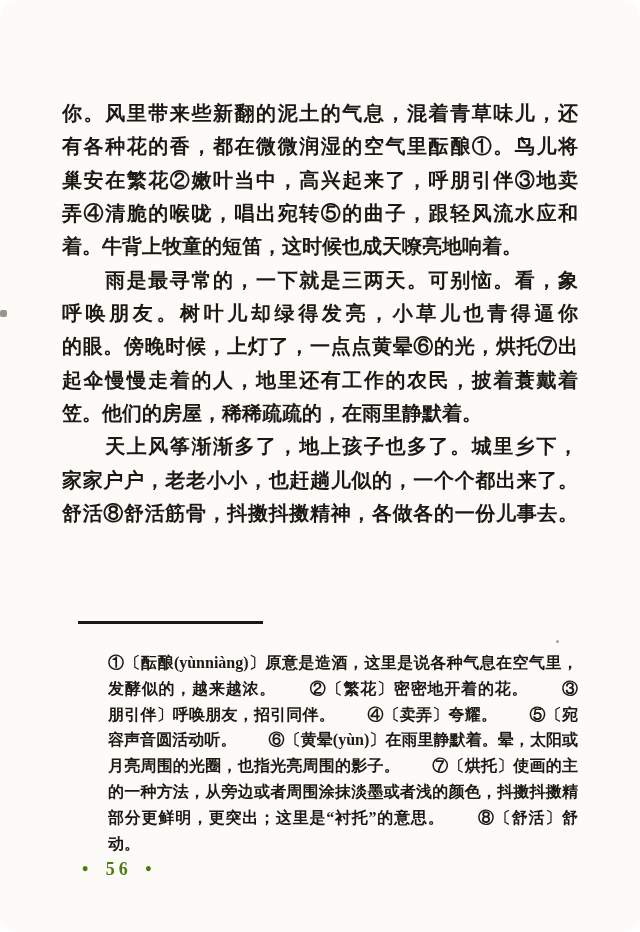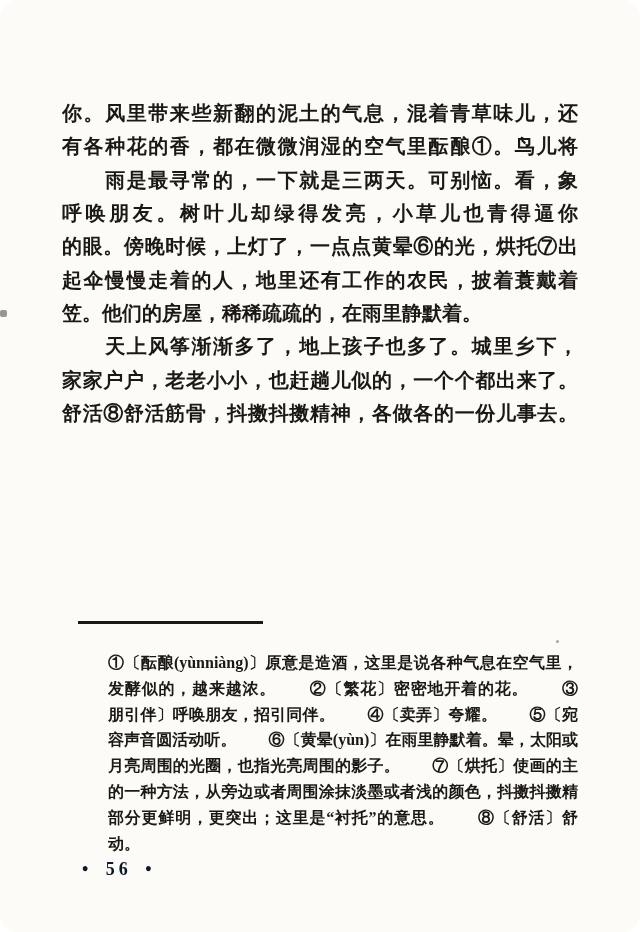--- a/index.html
+++ b/index.html
@@ -65,21 +65,21 @@
   .fline.pend { text-align-last: left; }
   
   .page-number {
     position: absolute;
     left: 82px;
     top: 859px;
     font-size: 18px;
     font-weight: bold;
     letter-spacing: 4px;
     word-spacing: 5px;
-    color: #0f172a;
+    color: #4d7c0f;
   }
   
   .speck-a {
     position: absolute;
     left: 0px;
     top: 310px;
     width: 7px;
     height: 7px;
     background: #9a968f;
     border-radius: 2px;
@@ -95,20 +95,23 @@
   }
 </style>
 </head>
 <body>
 
 <div class="page">
 
   <main class="body-text">
     <div class="bline">你。风里带来些新翻的泥土的气息，混着青草味儿，还</div>
     <div class="bline">有各种花的香，都在微微润湿的空气里酝酿①。鸟儿将</div>
+    <div class="bline">巢安在繁花②嫩叶当中，高兴起来了，呼朋引伴③地卖</div>
+    <div class="bline">弄④清脆的喉咙，唱出宛转⑤的曲子，跟轻风流水应和</div>
+    <div class="bline pend">着。牛背上牧童的短笛，这时候也成天嘹亮地响着。</div>
     <div class="bline">　　雨是最寻常的，一下就是三两天。可别恼。看，象</div>
     <div class="bline">呼唤朋友。树叶儿却绿得发亮，小草儿也青得逼你</div>
     <div class="bline">的眼。傍晚时候，上灯了，一点点黄晕⑥的光，烘托⑦出</div>
     <div class="bline">起伞慢慢走着的人，地里还有工作的农民，披着蓑戴着</div>
     <div class="bline pend">笠。他们的房屋，稀稀疏疏的，在雨里静默着。</div>
     <div class="bline">　　天上风筝渐渐多了，地上孩子也多了。城里乡下，</div>
     <div class="bline">家家户户，老老小小，也赶趟儿似的，一个个都出来了。</div>
     <div class="bline">舒活⑧舒活筋骨，抖擞抖擞精神，各做各的一份儿事去。</div>
   </main>
 

